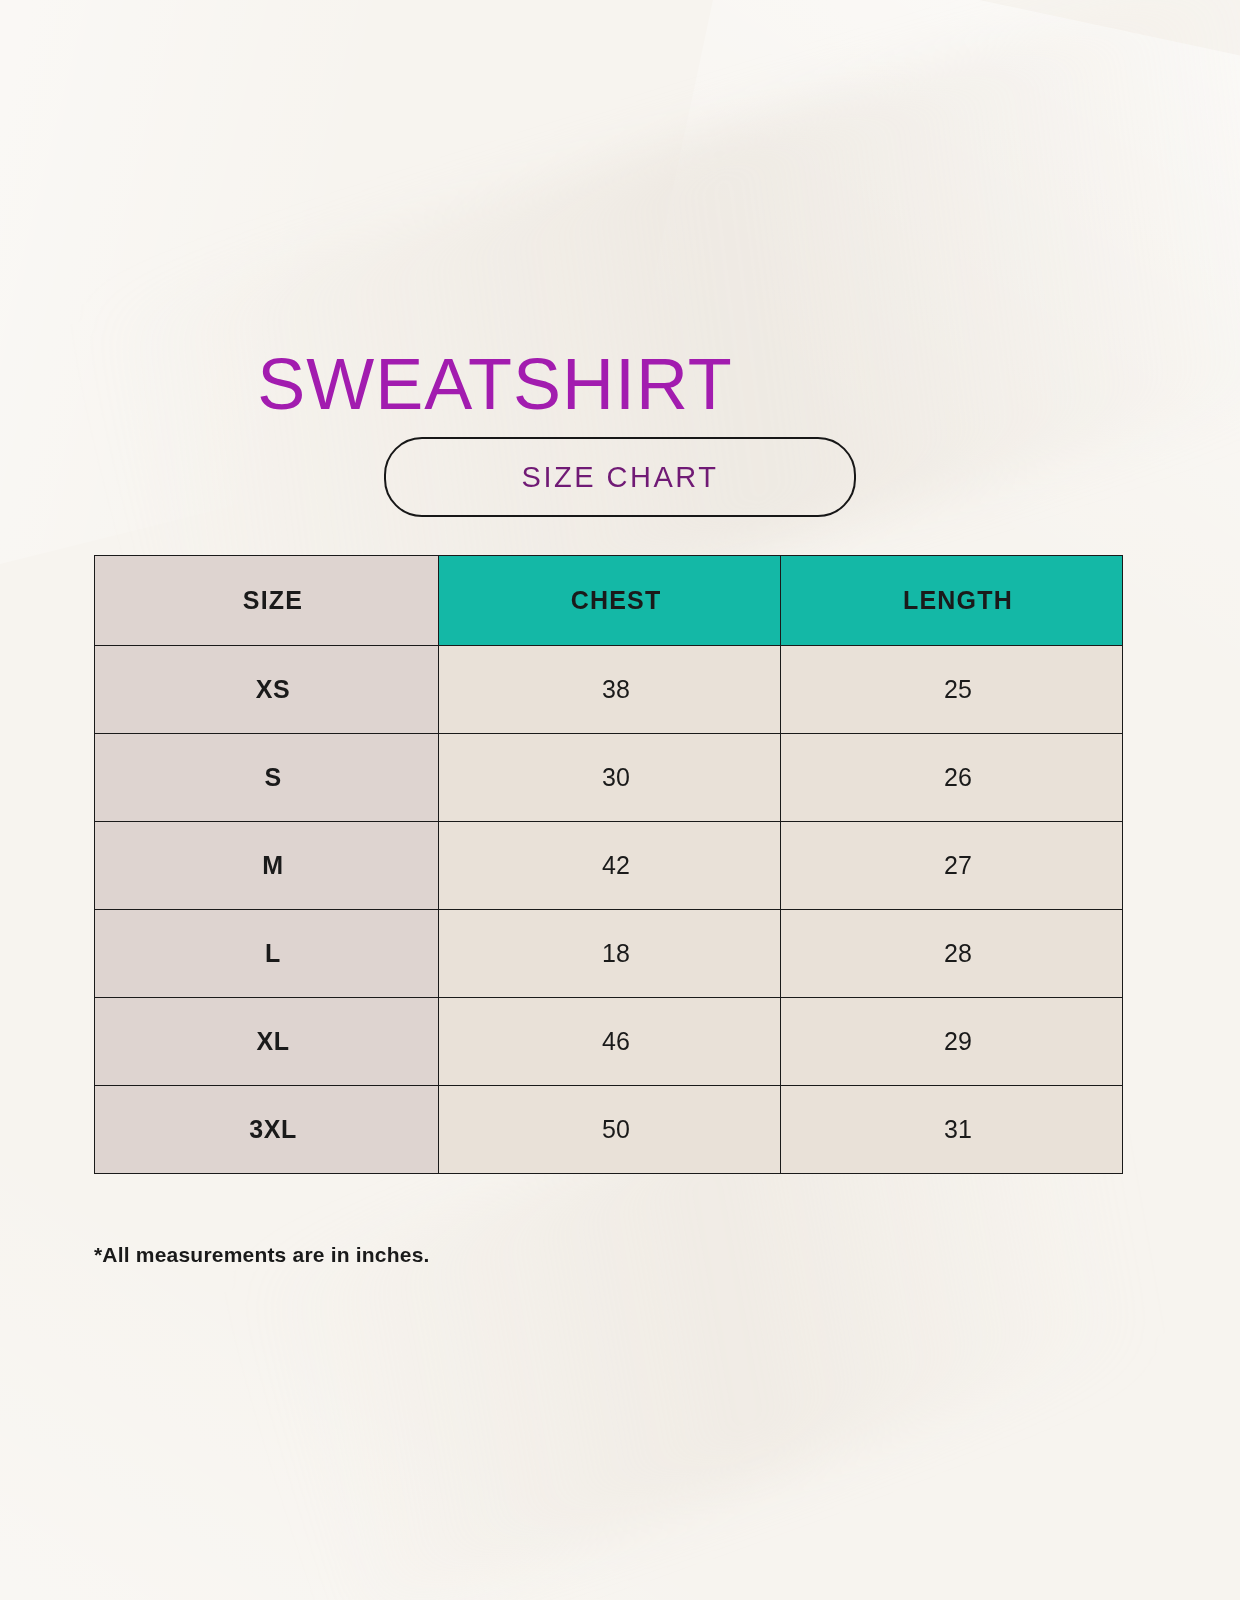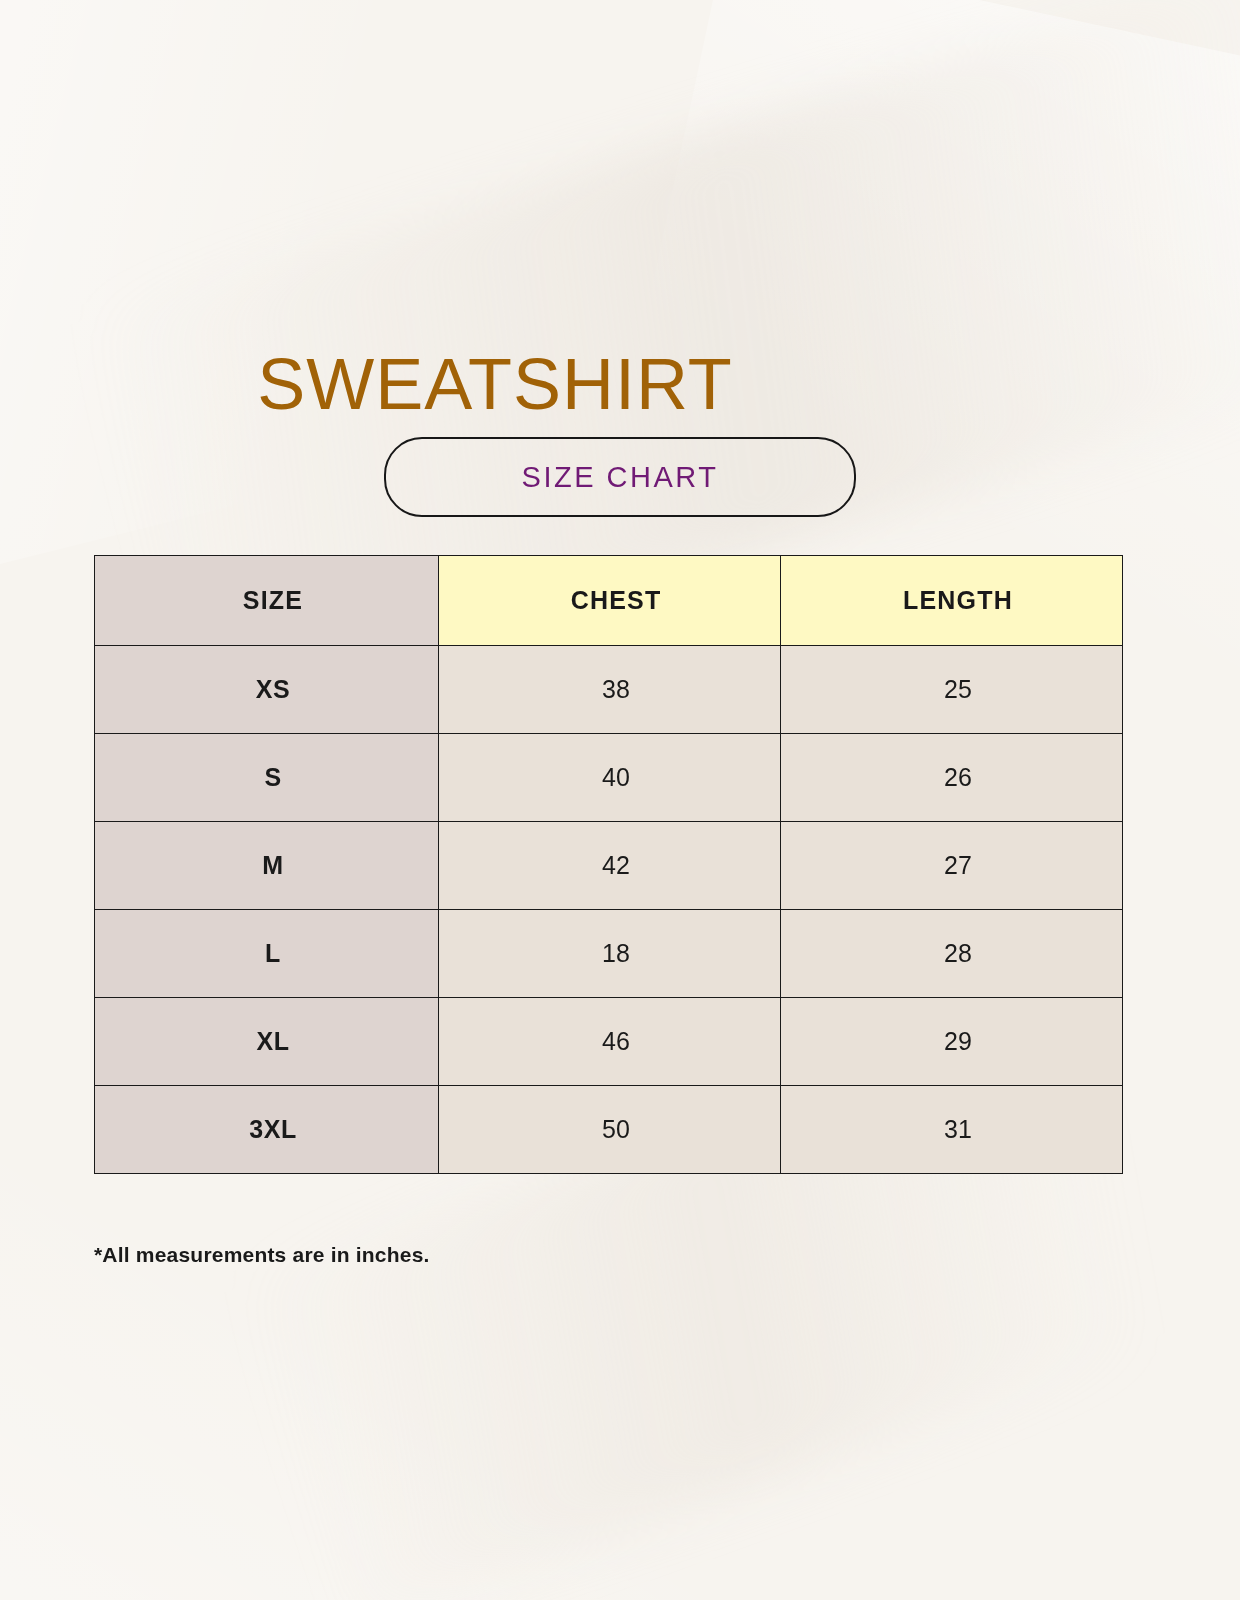--- a/index.html
+++ b/index.html
@@ -62,21 +62,21 @@
   .title {
     position: absolute;
     top: 296px;
     left: 0;
     width: 990px;
     text-align: center;
     font-size: 72px;
     line-height: 80px;
     letter-spacing: 1px;
     font-weight: 400;
-    color: #a16207;
+    color: #a21caf;
   }
 
   .pill {
     position: absolute;
     top: 437px;
     left: 50%;
     transform: translateX(-50%);
     width: 468px;
     height: 76px;
     border: 2px solid #171717;
@@ -119,21 +119,21 @@
     height: 87px;
     font-weight: bold;
     font-size: 25px;
     letter-spacing: 1.2px;
   }
   col.col-size { width: 344px; }
   col.col-chest { width: 342px; }
   col.col-length { width: 342px; }
 
   th.head-size { background: #ded4d0; }
-  th.head-measure { background: #fef9c3; }
+  th.head-measure { background: #14b8a6; }
 
   td.cell-size {
     background: #ded4d0;
     font-weight: bold;
     font-size: 26px;
     letter-spacing: 0.5px;
   }
   td.cell-value {
     background: #e9e1d8;
     font-weight: 400;
@@ -183,21 +183,21 @@
         </tr>
       </thead>
       <tbody>
         <tr>
           <td class="cell-size">XS</td>
           <td class="cell-value">38</td>
           <td class="cell-value">25</td>
         </tr>
         <tr>
           <td class="cell-size">S</td>
-          <td class="cell-value">40</td>
+          <td class="cell-value">30</td>
           <td class="cell-value">26</td>
         </tr>
         <tr>
           <td class="cell-size">M</td>
           <td class="cell-value">42</td>
           <td class="cell-value">27</td>
         </tr>
         <tr>
           <td class="cell-size">L</td>
           <td class="cell-value">18</td>

